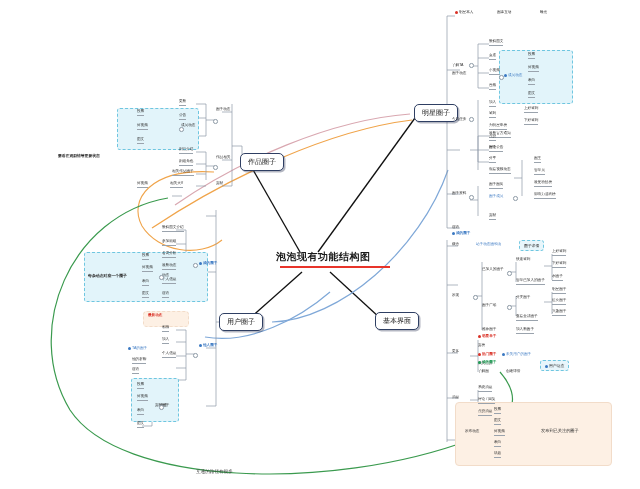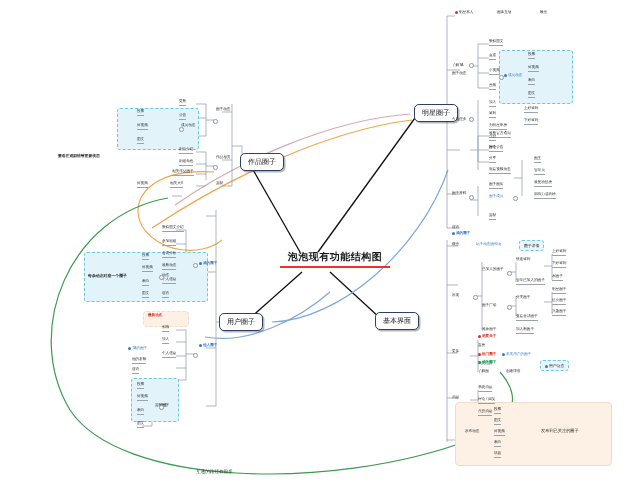--- a/index.html
+++ b/index.html
@@ -11,21 +11,20 @@
     position:relative;
   }
   #canvas{position:absolute;inset:0;width:640px;height:489px;}
   svg.layer{position:absolute;left:0;top:0;width:640px;height:489px;pointer-events:none;}
 
   
   .central{
     position:absolute;
     left:276px;top:250px;
     width:118px;
-    text-align:center;
     font-size:10px;
     font-weight:bold;
     color:#1b1b1b;
     letter-spacing:.5px;
   }
   .central .bar{
     margin-top:2px;
     height:2px;
     background:#e8342a;
     width:110px;

